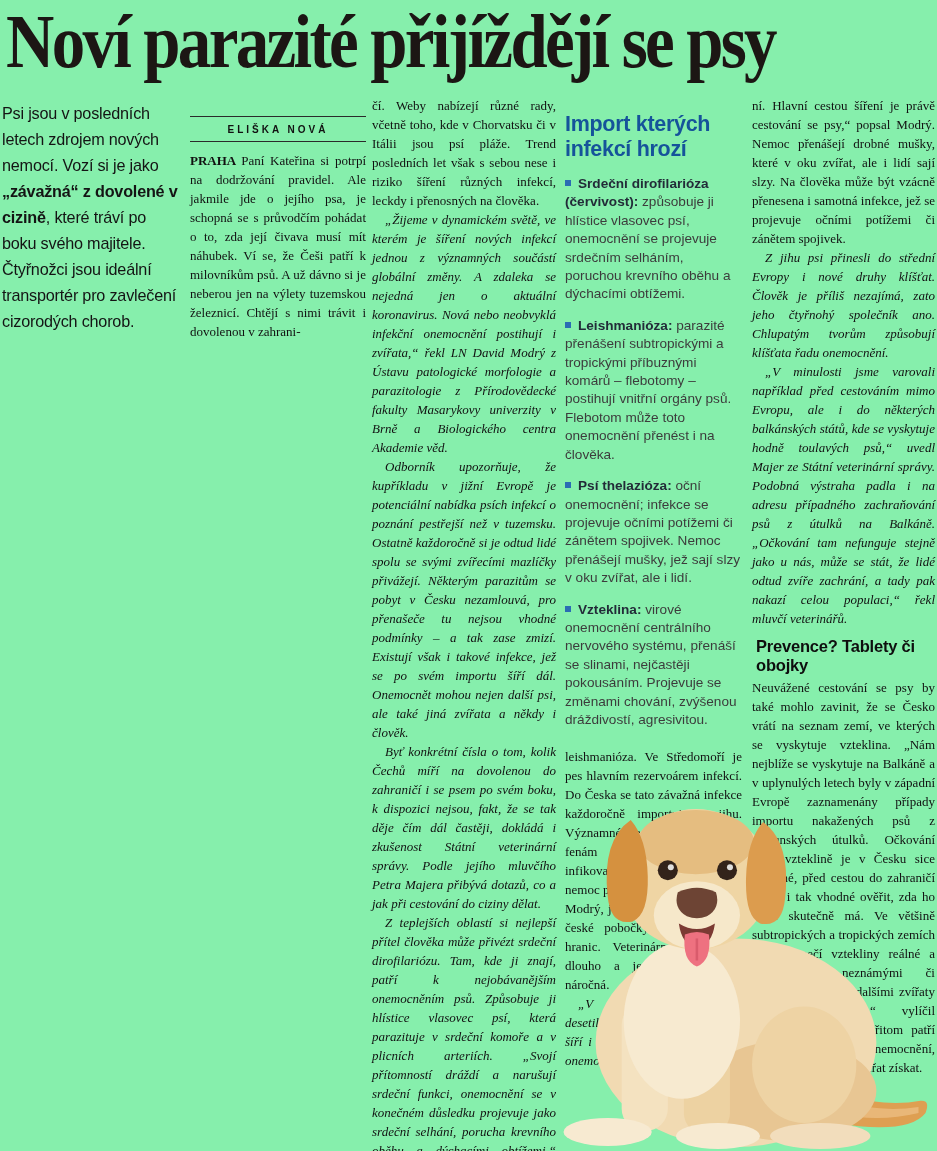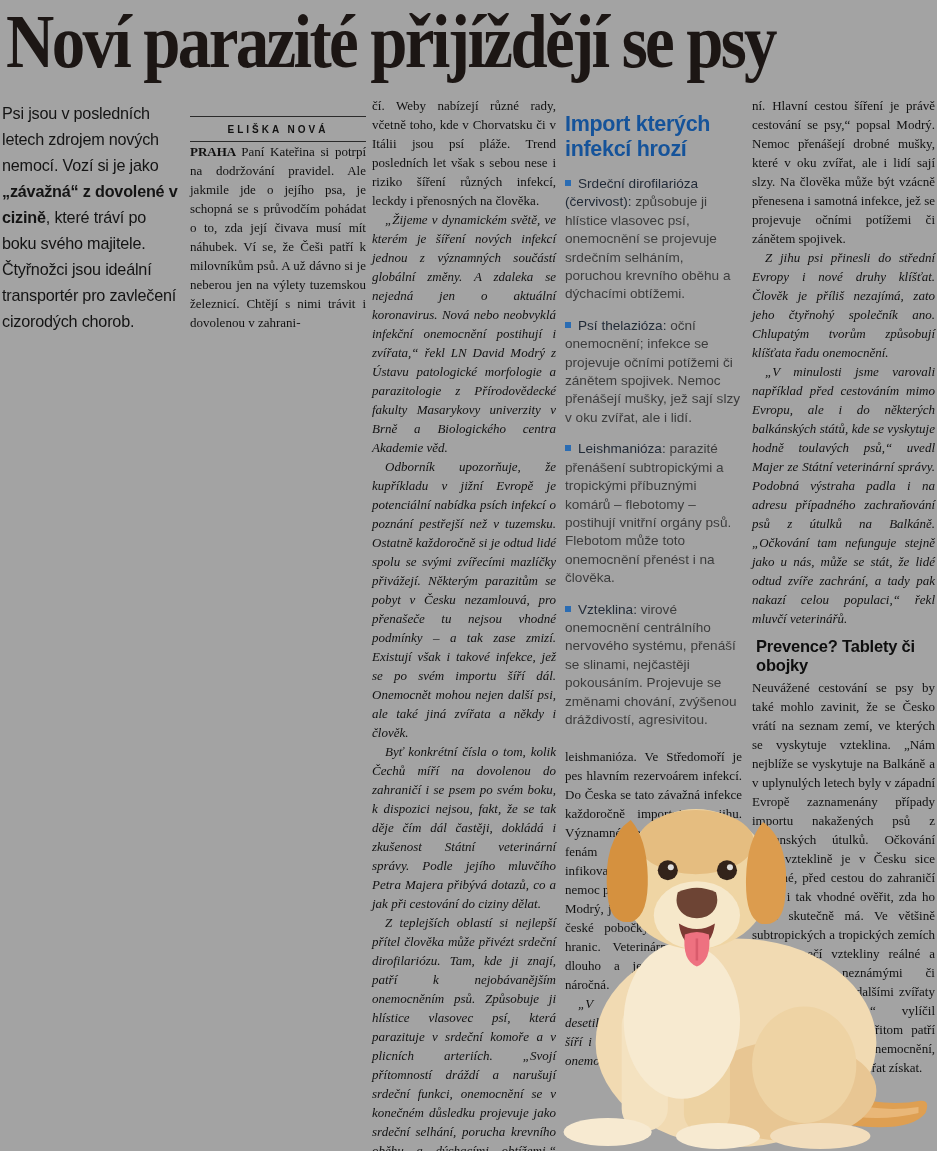--- a/index.html
+++ b/index.html
@@ -1,19 +1,19 @@
 <!DOCTYPE html>
 <html lang="cs"><head>
 <meta charset="utf-8">
 <style>
   * { margin:0; padding:0; box-sizing:border-box; }
   html,body { background:#ffffff; }
   .page {
     position:relative; width:937px; height:1151px; margin:0 auto;
-    background:#a3a3a3; overflow:hidden; color:#161616;
+    background:#86efac; overflow:hidden; color:#161616;
     font-family:"Liberation Serif", serif;
   }
   .headline {
     position:absolute; left:6px; top:0px; white-space:nowrap;
     font-family:"Liberation Serif", serif; font-weight:bold;
     font-size:76px; letter-spacing:-3px; color:#1c1614;
     transform:scaleX(0.88); transform-origin:left top; line-height:1.1;
   }
   .col { position:absolute; top:96px; bottom:0; }
   .col-1 { left:2px;   width:177px; }
@@ -33,39 +33,39 @@
   .byline {
     font-family:"Liberation Sans", sans-serif; font-weight:bold;
     font-size:10px; letter-spacing:3px; text-align:center; padding:7px 0 6px;
     color:#111;
   }
   .body-p {
     font-size:13px; line-height:19px; text-align:justify;
     hyphens:auto; -webkit-hyphens:auto; color:#111;
   }
   .ind { text-indent:13px;font-style:italic; }
-  .after-byline { }
+  .after-byline { margin-top:9px; }
   .subhead {
     font-family:"Liberation Sans", sans-serif; font-weight:bold;
     font-size:16.5px; color:#0e0e0e; margin:9px 4px 3px; letter-spacing:-0.2px;
   }
   .box-title {
     font-family:"Liberation Sans", sans-serif; font-weight:bold;
     font-size:21.5px; line-height:25px; color:#15539a;
     margin:16px 0 4px; letter-spacing:-0.3px;
   }
   .box-item {
     font-family:"Liberation Sans", sans-serif;
     font-size:13.6px; line-height:18.4px; color:#3c3c3c; margin-top:13px;
   }
   .bullet {
     display:inline-block; width:6px; height:6px; background:#2a6cb3;
     margin-right:7px; vertical-align:2px;
   }
-  .box-label { font-weight:normal; color:#222b38; }
+  .box-label { font-weight:bold; color:#222b38; }
   .box-gap { height:10px; }
   .dog-photo { position:absolute; left:535px; top:782px; width:402px; height:369px; }
 </style>
 </head>
 <body>
 
 <div class="page">
 
   <h1 class="headline">Noví parazité přijíždějí se psy</h1>
 
@@ -86,22 +86,22 @@
     <p class="body-p ind">Odborník upozorňuje, že kupříkladu v jižní Evropě je potenciální nabídka psích infekcí o poznání pestřejší než v tuzemsku. Ostatně každoročně si je odtud lidé spolu se svými zvířecími mazlíčky přivážejí. Některým parazitům se pobyt v Česku nezamlouvá, pro přenašeče tu nejsou vhodné podmínky – a tak zase zmizí. Existují však i takové infekce, jež se po svém importu šíří dál. Onemocnět mohou nejen další psi, ale také jiná zvířata a někdy i člověk.</p>
     <p class="body-p ind">Byť konkrétní čísla o tom, kolik Čechů míří na dovolenou do zahraničí i se psem po svém boku, k dispozici nejsou, fakt, že se tak děje čím dál častěji, dokládá i zkušenost Státní veterinární správy. Podle jejího mluvčího Petra Majera přibývá dotazů, co a jak při cestování do ciziny dělat.</p>
     <p class="body-p ind">Z teplejších oblastí si nejlepší přítel člověka může přivézt srdeční dirofilariózu. Tam, kde ji znají, patří k nejobávanějším onemocněním psů. Způsobuje ji hlístice vlasovec psí, která parazituje v srdeční komoře a v plicních arteriích. „Svojí přítomností dráždí a narušují srdeční funkci, onemocnění se v konečném důsledku projevuje jako srdeční selhání, porucha krevního oběhu a dýchacími obtížemi,“ popsal Modrý. Běžné je toto onemocnění ve Středomoří či na Balkáně, v Česku se vlasovec psí přirozeně nevyskytuje. Ve veterinárních ordinacích se s ním přesto lékaři v poslední době setkávají, a to u psů, které si majitel pořídil v zahraničí anebo je vzal s sebou na cesty. Nakazit se není ani nic těžkého, hlístici přenášejí komáři.</p>
 
   </div>
 
   <div class="col col-4">
     <div>
       <h2 class="box-title">Import kterých infekcí hrozí</h2>
       <p class="box-item"><span class="bullet"></span><span class="box-label">Srdeční dirofilarióza (červivost):</span><span> způsobuje ji hlístice vlasovec psí, onemocnění se projevuje srdečním selháním, poruchou krevního oběhu a dýchacími obtížemi.</span></p>
+      <p class="box-item"><span class="bullet"></span><span class="box-label">Leishmanióza:</span><span> parazité přenášení subtropickými a tropickými příbuznými komárů – flebotomy – postihují vnitřní orgány psů. Flebotom může toto onemocnění přenést i na člověka.</span></p>
       <p class="box-item"><span class="bullet"></span><span class="box-label">Psí thelazióza:</span><span> oční onemocnění; infekce se projevuje očními potížemi či zánětem spojivek. Nemoc přenášejí mušky, jež sají slzy v oku zvířat, ale i lidí.</span></p>
-      <p class="box-item"><span class="bullet"></span><span class="box-label">Leishmanióza:</span><span> parazité přenášení subtropickými a tropickými příbuznými komárů – flebotomy – postihují vnitřní orgány psů. Flebotom může toto onemocnění přenést i na člověka.</span></p>
       <p class="box-item"><span class="bullet"></span><span class="box-label">Vzteklina:</span><span> virové onemocnění centrálního nervového systému, přenáší se slinami, nejčastěji pokousáním. Projevuje se změnami chování, zvýšenou dráždivostí, agresivitou.</span></p>
     </div>
     <div class="box-gap"></div>
     <p class="body-p" style="margin-top:8px">leishmanióza. Ve Středomoří je pes hlavním rezervoárem infekcí. Do Česka se tato závažná infekce každoročně importuje z jihu. Významné je, že infikovaným fenám se mohou narodit infikovaná štěňata, u kterých se nemoc projeví až později,“ vylíčil Modrý, jenž je zároveň ředitelem české pobočky Veterinářů bez hranic. Veterinární léčba trvá dlouho a je finančně velmi náročná.</p>
     <p class="body-p ind">„V posledních dvou desetiletích se po Evropě rychle šíří i psí thelazióza, což je oční onemocně-</p>
   </div>
 
   <div class="col col-5">
     <p class="body-p">ní. Hlavní cestou šíření je právě cestování se psy,“ popsal Modrý. Nemoc přenášejí drobné mušky, které v oku zvířat, ale i lidí sají slzy. Na člověka může být vzácně přenesena i samotná infekce, jež se projevuje očními potížemi či zánětem spojivek.</p>
     <p class="body-p ind">Z jihu psi přinesli do střední Evropy i nové druhy klíšťat. Člověk je příliš nezajímá, zato jeho čtyřnohý společník ano. Chlupatým tvorům způsobují klíšťata řadu onemocnění.</p>

